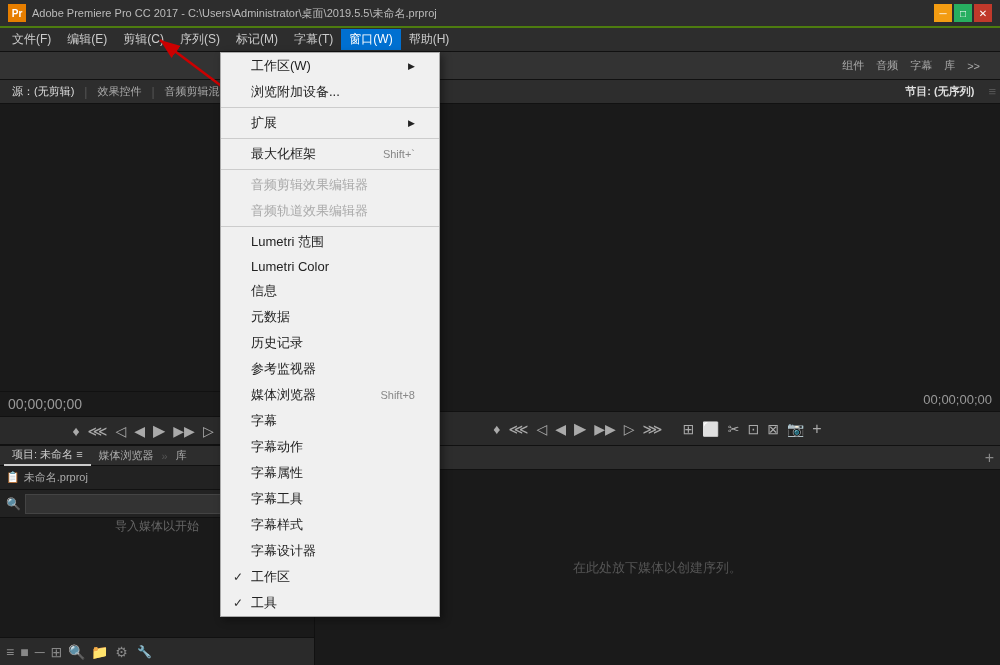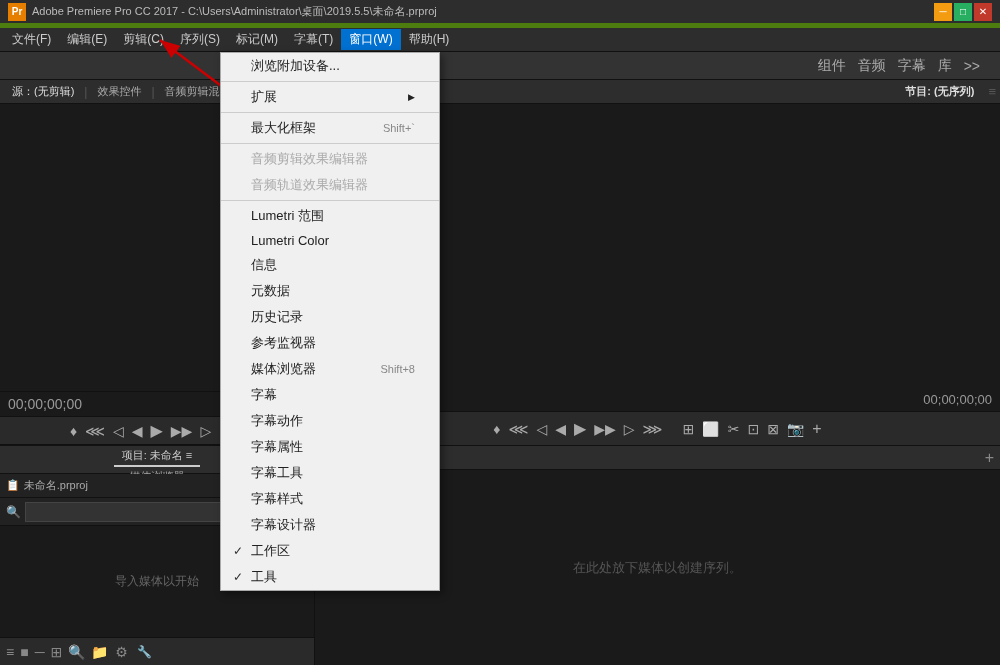--- a/index.html
+++ b/index.html
@@ -14,21 +14,21 @@
       position: relative;
     }
 
     
     #titlebar {
       height: 28px;
       background: #2d2d2d;
       display: flex;
       align-items: center;
       padding: 0 8px;
-      border-bottom: 5px solid #4d7c0f;
+      border-bottom: 2px solid #4d7c0f;
     }
     #titlebar .app-icon {
       width: 18px; height: 18px;
       background: #e67e00;
       margin-right: 6px;
       display: flex; align-items: center; justify-content: center;
       font-size: 10px; font-weight: bold; color: white;
       flex-shrink: 0;
     }
     #titlebar .title-text {
@@ -72,21 +72,21 @@
       height: 28px;
       background: #333;
       display: flex;
       align-items: center;
       padding: 0 8px;
       border-bottom: 1px solid #111;
       justify-content: flex-end;
     }
     .toolbar-label {
       color: #aaa;
-      font-size: 14px;
+      font-size: 11px;
       margin-right: 12px;
     }
     .panel-content {
       flex: 1;
       background: #1a1a1a;
       display: flex;
       align-items: center;
       justify-content: center;
     }
     .timecode {
@@ -129,28 +129,27 @@
       display: flex;
       flex-direction: column;
     }
     #timeline-panel {
       flex: 1;
       display: flex;
       flex-direction: column;
     }
 
     .project-tabs {
-      height: 28px;
+      height: 20px;
       background: #2d2d2d;
       display: flex;
       align-items: center;
       border-bottom: 1px solid #111;
       padding: 0 4px;
       font-size: 11px;
-      flex-direction: column;
     }
     .project-tab {
       padding: 2px 8px;
       color: #aaa;
       cursor: pointer;
     }
     .project-tab.active { color: #ccc; border-bottom: 2px solid #ccc; }
 
     .project-search {
       height: 28px;
@@ -167,21 +166,20 @@
       background: #333;
       border: 1px solid #444;
       color: #ccc;
       padding: 0 4px;
       font-size: 11px;
     }
     .project-body {
       flex: 1;
       background: #1a1a1a;
       display: flex;
-      align-items: center;
       justify-content: center;
       font-size: 12px;
       color: #666;
     }
     .project-footer {
       height: 28px;
       background: #2a2a2a;
       display: flex;
       align-items: center;
       padding: 0 6px;
@@ -275,21 +273,21 @@
       width: 120px;
       height: 80px;
       pointer-events: none;
     }
     .panel-col {
       display: flex;
       flex-direction: column;
     }
     .col-left {
       width: 315px;
-      border-right: 6px solid #c2410c;
+      border-right: 1px solid #c2410c;
     }
     .col-right {
       flex: 1;
     }
 
     
     .top-tabs {
       height: 24px;
       background: #2d2d2d;
       display: flex;
@@ -476,20 +474,26 @@
       <div class="timeline-body">
         <span>在此处放下媒体以创建序列。</span>
       </div>
     </div>
   </div>
 </div>
 
 <div id="dropdown-overlay">
   <div class="main-dropdown">
 
+    <div class="dropdown-item has-sub">
+      <div class="dropdown-item-inner">
+        <span class="checkmark"></span>
+        <span>工作区(W)</span>
+      </div>
+    </div>
 
     <div class="dropdown-item">
       <div class="dropdown-item-inner">
         <span class="checkmark"></span>
         <span>浏览附加设备...</span>
       </div>
     </div>
 
     <div class="dropdown-separator"></div>
 

